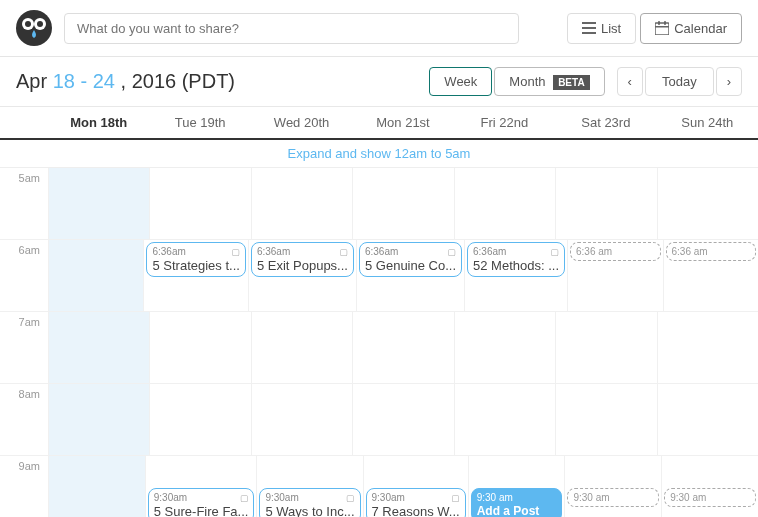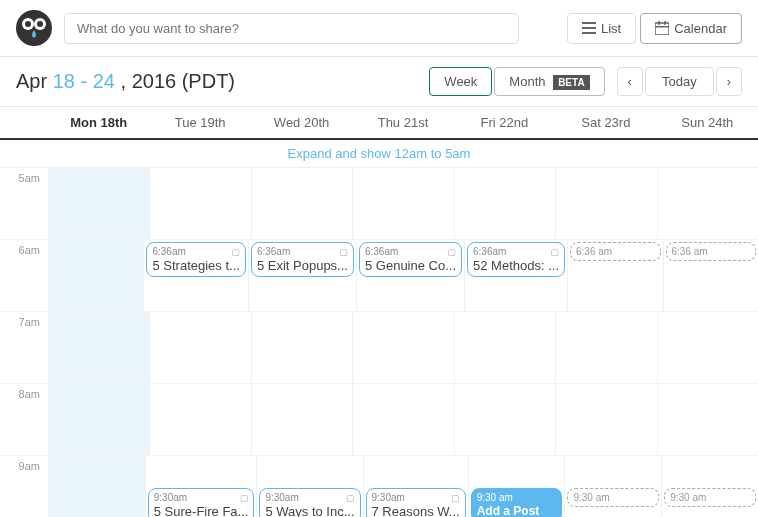--- a/index.html
+++ b/index.html
@@ -114,21 +114,21 @@
   </div>
 </div>
 
 <div class="calendar">
 
   <div style="display:grid; grid-template-columns: 48px repeat(7,1fr); border-bottom: 2px solid #333;">
     <div style="padding:8px 4px;"></div>
     <div class="day-header today">Mon 18th</div>
     <div class="day-header">Tue 19th</div>
     <div class="day-header">Wed 20th</div>
-    <div class="day-header">Thu 21st</div>
+    <div class="day-header">Mon 21st</div>
     <div class="day-header">Fri 22nd</div>
     <div class="day-header">Sat 23rd</div>
     <div class="day-header">Sun 24th</div>
   </div>
 
   <div style="display:grid; grid-template-columns: 48px repeat(7,1fr);">
     <div style="grid-column:1/-1; text-align:center; padding:6px; color:#5db8f0; font-size:13px; border-bottom:1px solid #eee; cursor:pointer;">Expand and show 12am to 5am</div>
   </div>
 
   <div class="time-row">

